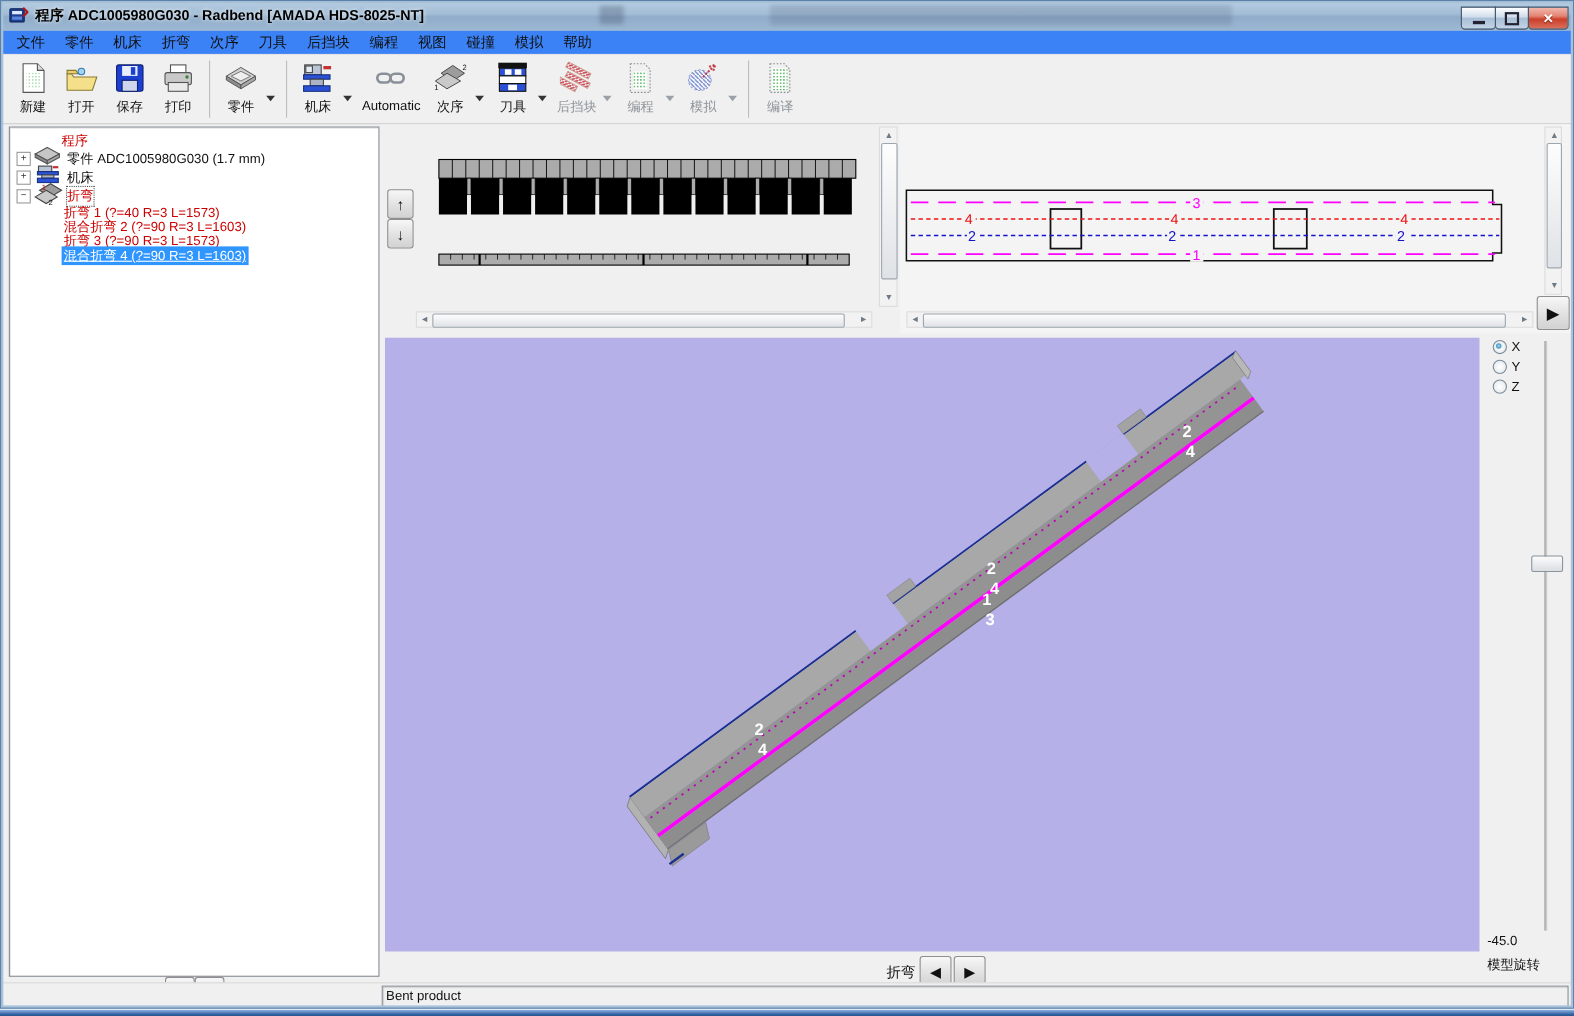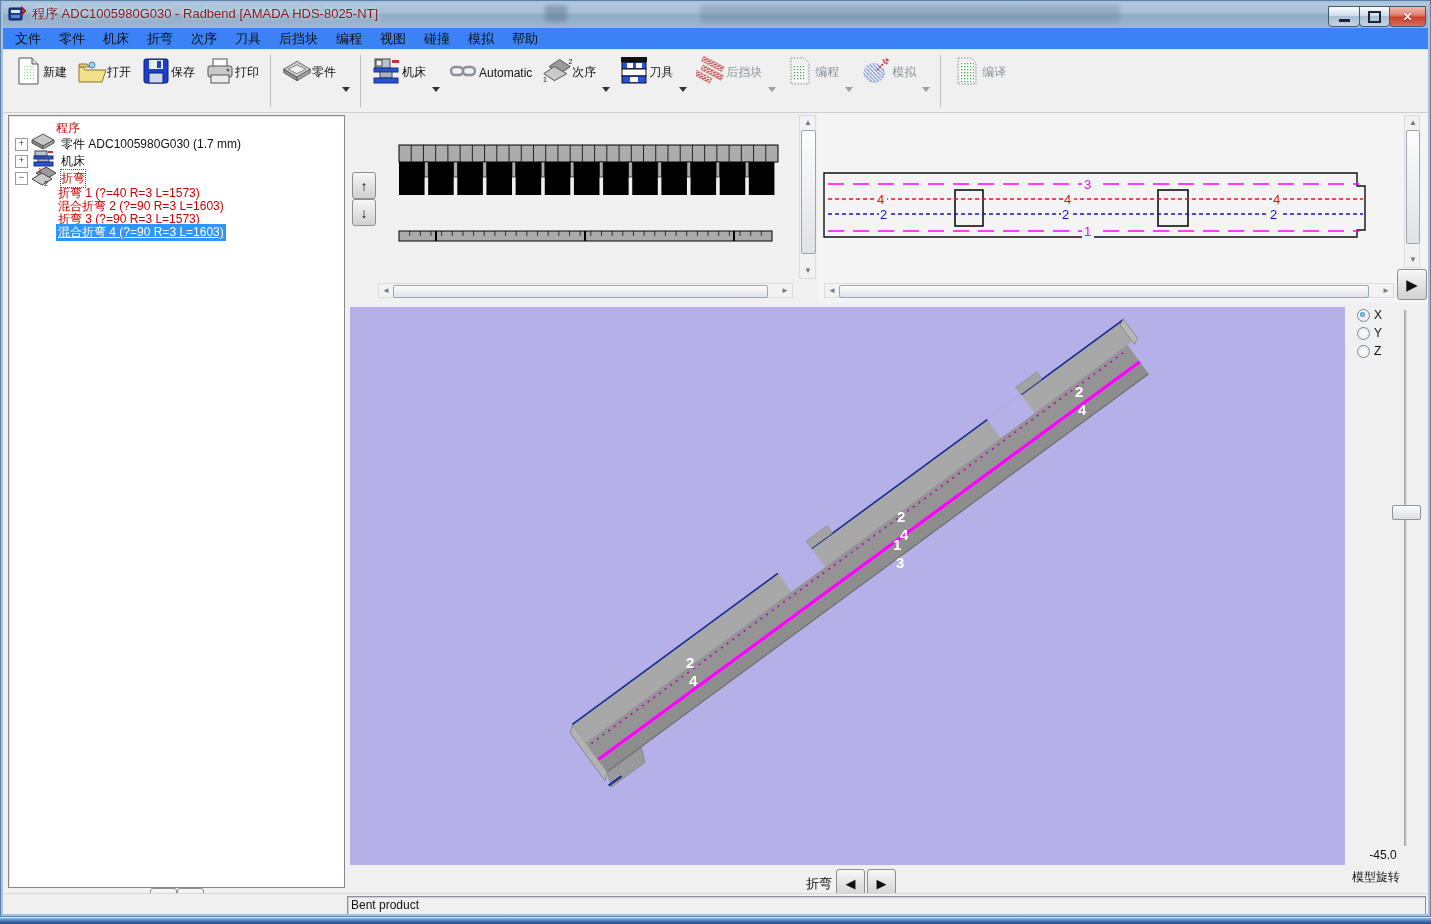--- a/index.html
+++ b/index.html
@@ -6,42 +6,42 @@
   body{width:1431px;height:924px;position:relative;overflow:hidden;
        font-family:"Liberation Sans",sans-serif;background:#f0f0f0;
        -webkit-font-smoothing:antialiased;}
   .abs{position:absolute;}
 
   
   #titlebar{left:0;top:0;width:1431px;height:28px;
     background:linear-gradient(#b7cfe3 0%,#a3bdd6 45%,#8facca 55%,#9db8d2 100%);
     border-bottom:1px solid #7d9cbd;}
   #titlebar-icon{left:8px;top:5px;width:18px;height:18px;}
-  #title-text{left:32px;top:0;height:28px;line-height:28px;font-size:13px;color:#7f1d1d;
-    text-shadow:0 0 4px rgba(255,255,255,.9);white-space:nowrap;}
+  #title-text{left:32px;top:0;height:28px;line-height:28px;font-size:13px;color:#000000;
+    text-shadow:0 0 4px rgba(255,255,255,.9);white-space:nowrap;font-weight:bold;}
   .tb-artifact{background:rgba(55,65,90,.28);filter:blur(2px);border-radius:2px;}
   .winctl{top:6px;height:19px;border:1px solid #44586e;border-radius:0 0 4px 4px;
     background:linear-gradient(#fdfeff,#cfdceb 45%,#a9bfd6 50%,#c3d4e6);
     display:flex;align-items:center;justify-content:center;}
   #btn-min{left:1328px;width:30px;}
   #btn-restore{left:1359px;width:29px;}
   #btn-close{left:1389px;width:35px;
     background:linear-gradient(#f2b8ae,#e38473 40%,#cc3f2a 55%,#d9705c);}
   .ctl-glyph{display:block;}
   #glyph-min{width:11px;height:3px;background:#223;margin-top:8px;}
   #glyph-restore{width:9px;height:8px;border:2px solid #223;background:transparent;}
   #glyph-close{color:#fff;font-size:12px;font-weight:bold;text-shadow:0 1px 1px #7a1408;}
 
   #menubar{left:0;top:28px;width:1431px;height:22px;background:#3b82f6;
     border-bottom:1px solid #e3e3e3;display:flex;align-items:center;padding-left:6px;box-sizing:border-box;}
   .menu-item{font-size:13px;color:#111;padding:0 9px;line-height:22px;cursor:default;}
 
   #toolbar{left:0;top:50px;width:1431px;height:63px;background:#f0f0f0;
     border-bottom:1px solid #cfcfcf;display:flex;align-items:flex-start;padding:3px 0 0 8px;box-sizing:border-box;}
-  .tb-btn{display:flex;flex-direction:row;align-items:center;justify-content:flex-start;
+  .tb-btn{display:flex;flex-direction:column;align-items:center;justify-content:flex-start;
     padding:3px 5px 1px 5px;min-width:34px;}
   .tb-btn .icon-box{width:30px;height:30px;display:flex;align-items:center;justify-content:center;}
   .tb-btn .tb-label{font-size:12px;color:#111;margin-top:3px;white-space:nowrap;}
   .tb-btn.disabled .tb-label{color:#8f9499;}
   .tb-sep{width:1px;height:52px;background:#bdbdbd;margin:2px 6px 0 6px;}
   .dd-arrow{width:0;height:0;border-left:4px solid transparent;border-right:4px solid transparent;
     border-top:5px solid #333;align-self:center;margin:14px 4px 0 1px;}
   .dd-arrow.disabled{border-top-color:#9aa0a6;}
 
   
@@ -74,21 +74,21 @@
   
   .radio{position:absolute;width:11px;height:11px;border-radius:50%;
     border:1px solid #7d8a97;background:radial-gradient(#ffffff,#dfe6ec);}
   .radio.sel::after{content:"";position:absolute;left:2px;top:2px;width:5px;height:5px;border-radius:50%;
     background:radial-gradient(#9fd8ef,#1577a8);}
   .radio-label{position:absolute;font-size:12px;color:#111;}
   #vslider-track{left:1404px;top:310px;width:3px;height:536px;
     background:linear-gradient(90deg,#9a9a9a,#e8e8e8);}
   #vslider-handle{left:1392px;top:505px;width:27px;height:13px;
     background:linear-gradient(#fbfbfb,#dadee2);border:1px solid #8a949e;border-radius:2px;}
-  #rot-value{left:1352px;top:848px;width:62px;font-size:12px;color:#111;text-align:center;}
+  #rot-value{left:1352px;top:848px;width:62px;font-size:12px;color:#111;text-align:left;}
   #rot-label{left:1352px;top:869px;font-size:12px;color:#111;}
 
   
   #bend-nav-label{left:806px;top:875px;font-size:13px;color:#111;}
   #status-row{left:0px;top:893px;width:1431px;height:24px;background:#f0f0f0;border-top:1px solid #d9d9d9;}
   #status-field{left:347px;top:896px;width:1077px;height:18px;background:#f0f0f0;
     border:1px solid #8b8f98;box-shadow:inset 1px 1px 1px rgba(0,0,0,.15);}
   #status-text{left:351px;top:898px;font-size:12px;color:#111;}
   #taskbar{left:0;top:917px;width:1431px;height:7px;
     background:linear-gradient(#8fb4e4,#33619f 60%,#1d4a86);border-top:1px solid #dce9f7;}

